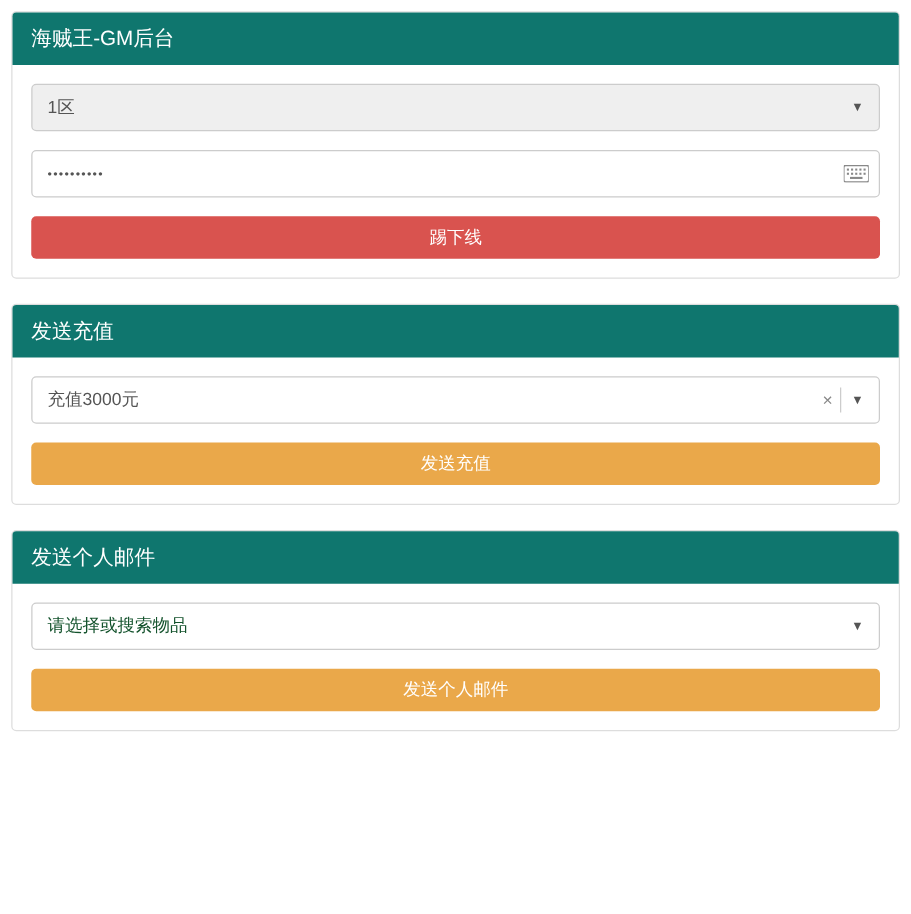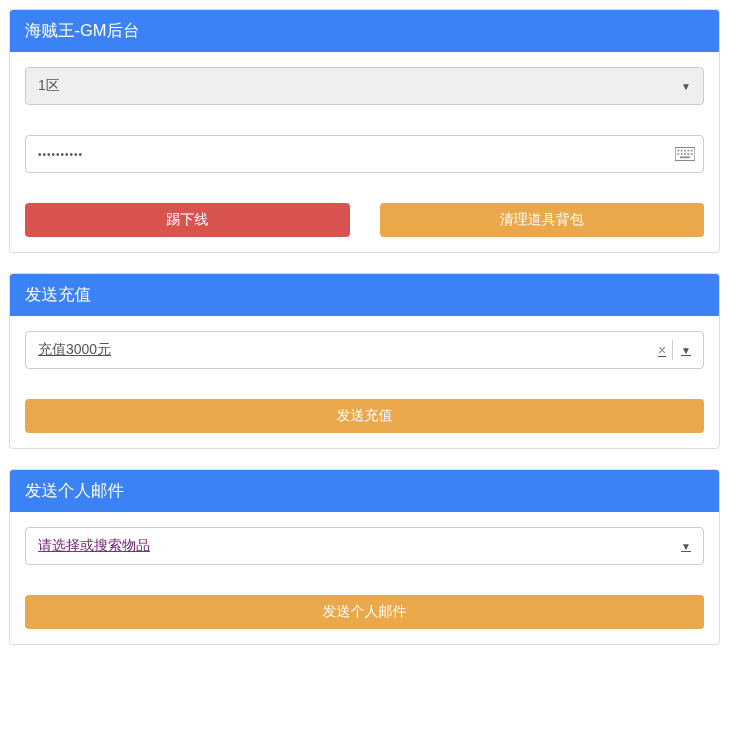--- a/index.html
+++ b/index.html
@@ -14,40 +14,40 @@
       font-size: 14px;
       color: #555;
     }
     .panel {
       border: 1px solid #ddd;
       border-radius: 4px;
       margin-bottom: 20px;
       background: #fff;
     }
     .panel-heading {
-      background: #3b82f6;
+      background: #0f766e;
       color: #fff;
       padding: 10px 15px;
       border-top-left-radius: 3px;
       border-top-right-radius: 3px;
       font-size: 16.5px;
     }
     .panel-body {
       padding: 15px;
     }
     .form-control, .select-box, .combo-box {
       width: 100%;
       height: 38px;
       padding: 0 12px;
       border: 1px solid #ccc;
       border-radius: 4px;
       background: #fff;
       font-size: 14px;
       color: #555;
-      margin-bottom: 30px;
+      margin-bottom: 15px;
       display: flex;
       align-items: center;
       position: relative;
     }
     .select-box {
       justify-content: space-between;
       background: #efefef;
       cursor: pointer;
     }
     .select-box .caret-down {
@@ -92,42 +92,41 @@
     }
     .btn-danger {
       background: #d9534f;
     }
     .btn-warning {
       background: #eaa84a;
     }
     .combo-box {
       justify-content: space-between;
       cursor: pointer;
-      text-decoration: underline;
     }
     .combo-right {
       display: flex;
       align-items: center;
       gap: 6px;
     }
     .combo-clear {
       color: #888;
       font-size: 14px;
     }
     .combo-caret {
       font-size: 10px;
       color: #555;
       border-left: 1px solid #ccc;
       padding-left: 8px;
       height: 20px;
       display: flex;
       align-items: center;
     }
     .combo-box.placeholder span.combo-text {
-      color: #701a75;
+      color: #14532d;
     }
     .combo-caret-simple {
       font-size: 10px;
       color: #555;
     }
     .form-control.with-icon {
       display: flex;
       align-items: center;
       padding-right: 8px;
     }
@@ -154,21 +153,20 @@
         <rect x="3" y="7" width="2" height="2" fill="#888"></rect>
         <rect x="7" y="7" width="2" height="2" fill="#888"></rect>
         <rect x="11" y="7" width="2" height="2" fill="#888"></rect>
         <rect x="15" y="7" width="2" height="2" fill="#888"></rect>
         <rect x="19" y="7" width="2" height="2" fill="#888"></rect>
         <rect x="6" y="11" width="12" height="2" fill="#888"></rect>
       </svg>
     </div>
     <div class="btn-row">
       <button class="btn btn-danger">踢下线</button>
-      <button class="btn btn-warning">清理道具背包</button>
     </div>
   </div>
 </div>
 
 <div class="panel">
   <div class="panel-heading">发送充值</div>
   <div class="panel-body">
     <div class="combo-box">
       <span class="combo-text">充值3000元</span>
       <span class="combo-right">

